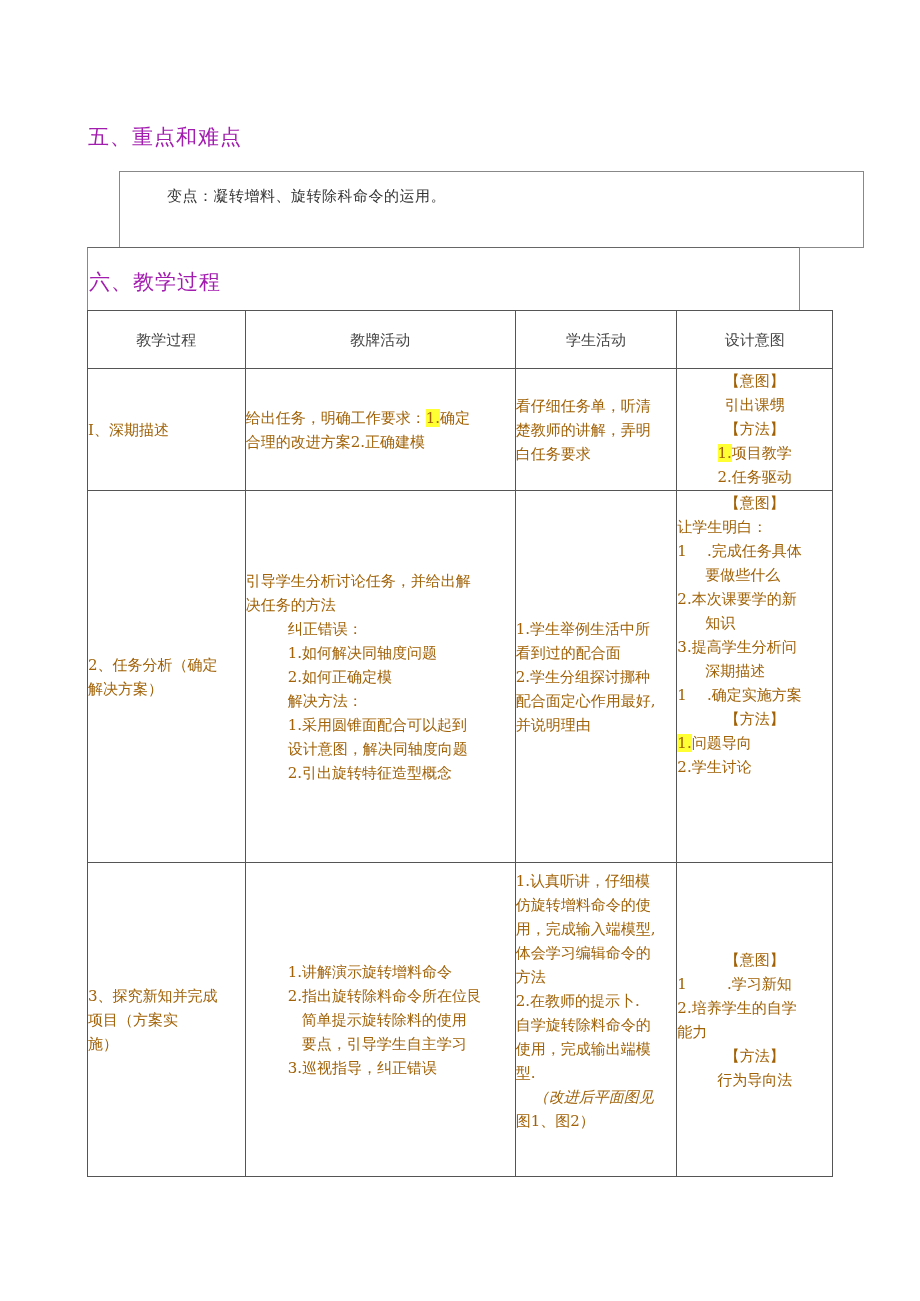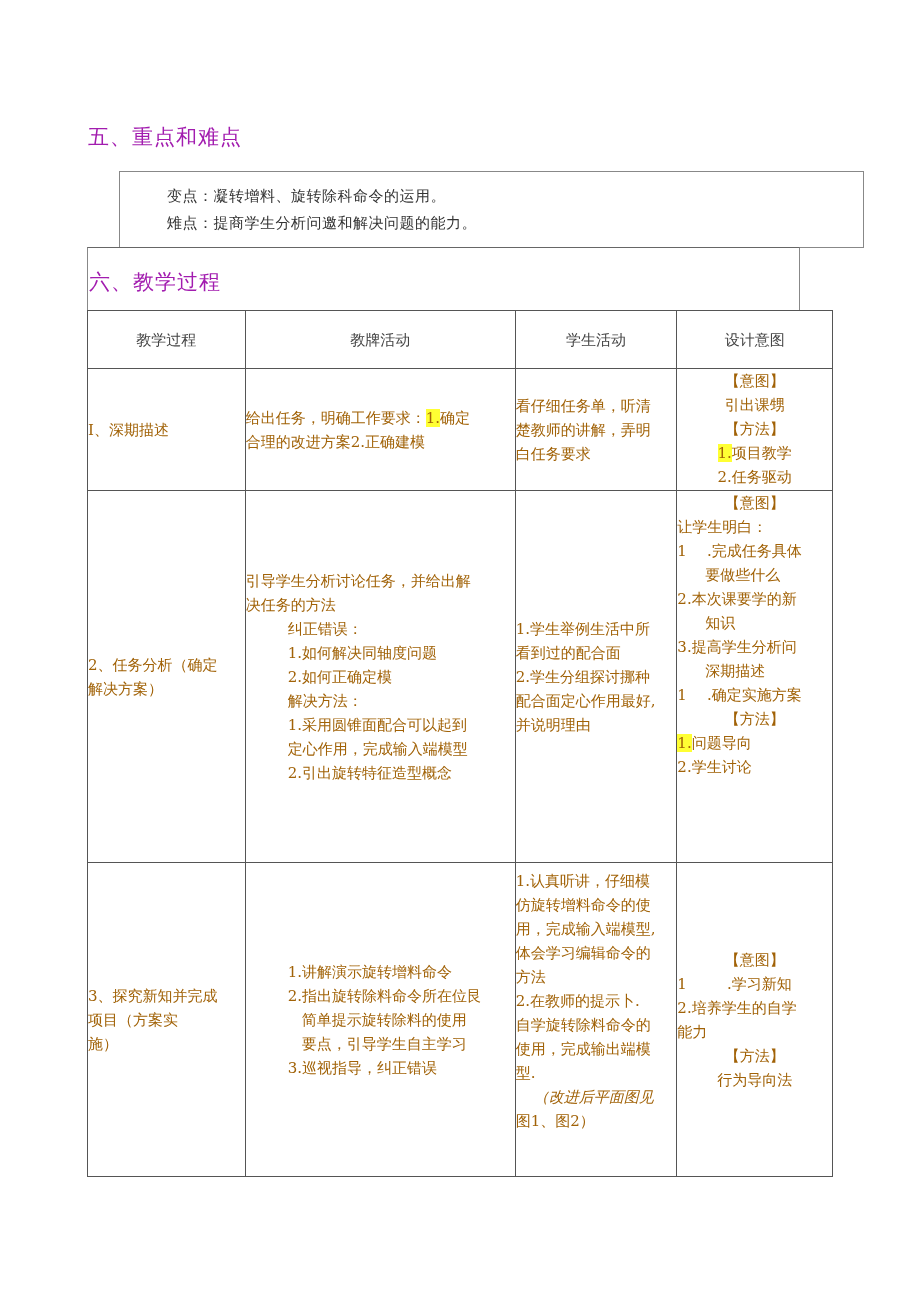--- a/index.html
+++ b/index.html
@@ -48,21 +48,20 @@
   .gap2 { display: inline-block; width: 40px; }
   .hang { padding-left: 28px; }
 </style>
 </head>
 <body>
 
 <div class="h-section" id="sec5-title">五、重点和难点</div>
 
 <div class="box5">
   <div class="line l1">变点：凝转增料、旋转除科命令的运用。</div>
-  <div class="line l2">雉点：提商学生分析问邀和解决问题的能力。</div>
 </div>
 
 <div class="box6">
   <div class="h-section" id="sec6-title">六、教学过程</div>
 </div>
 
 <table class="proc">
   <colgroup>
       <col class="c1">
       <col class="c2">
@@ -107,21 +106,21 @@
       <div>解决方案）</div>
     </td>
     <td class="cell">
       <div>引导学生分析讨论任务，并给出解</div>
       <div>决任务的方法</div>
       <div class="ind">纠正错误：</div>
       <div class="ind">1.如何解决同轴度问题</div>
       <div class="ind">2.如何正确定模</div>
       <div class="ind">解决方法：</div>
       <div class="ind">1.采用圆锥面配合可以起到</div>
-      <div class="ind">定心作用，完成输入端模型</div>
+      <div class="ind">设计意图，解决同轴度向题</div>
       <div class="ind">2.引出旋转特征造型概念</div>
     </td>
     <td class="cell">
       <div>1.学生举例生活中所</div>
       <div>看到过的配合面</div>
       <div>2.学生分组探讨挪种</div>
       <div>配合面定心作用最好,</div>
       <div>并说明理由</div>
     </td>
     <td class="cell" style="vertical-align:top;">

